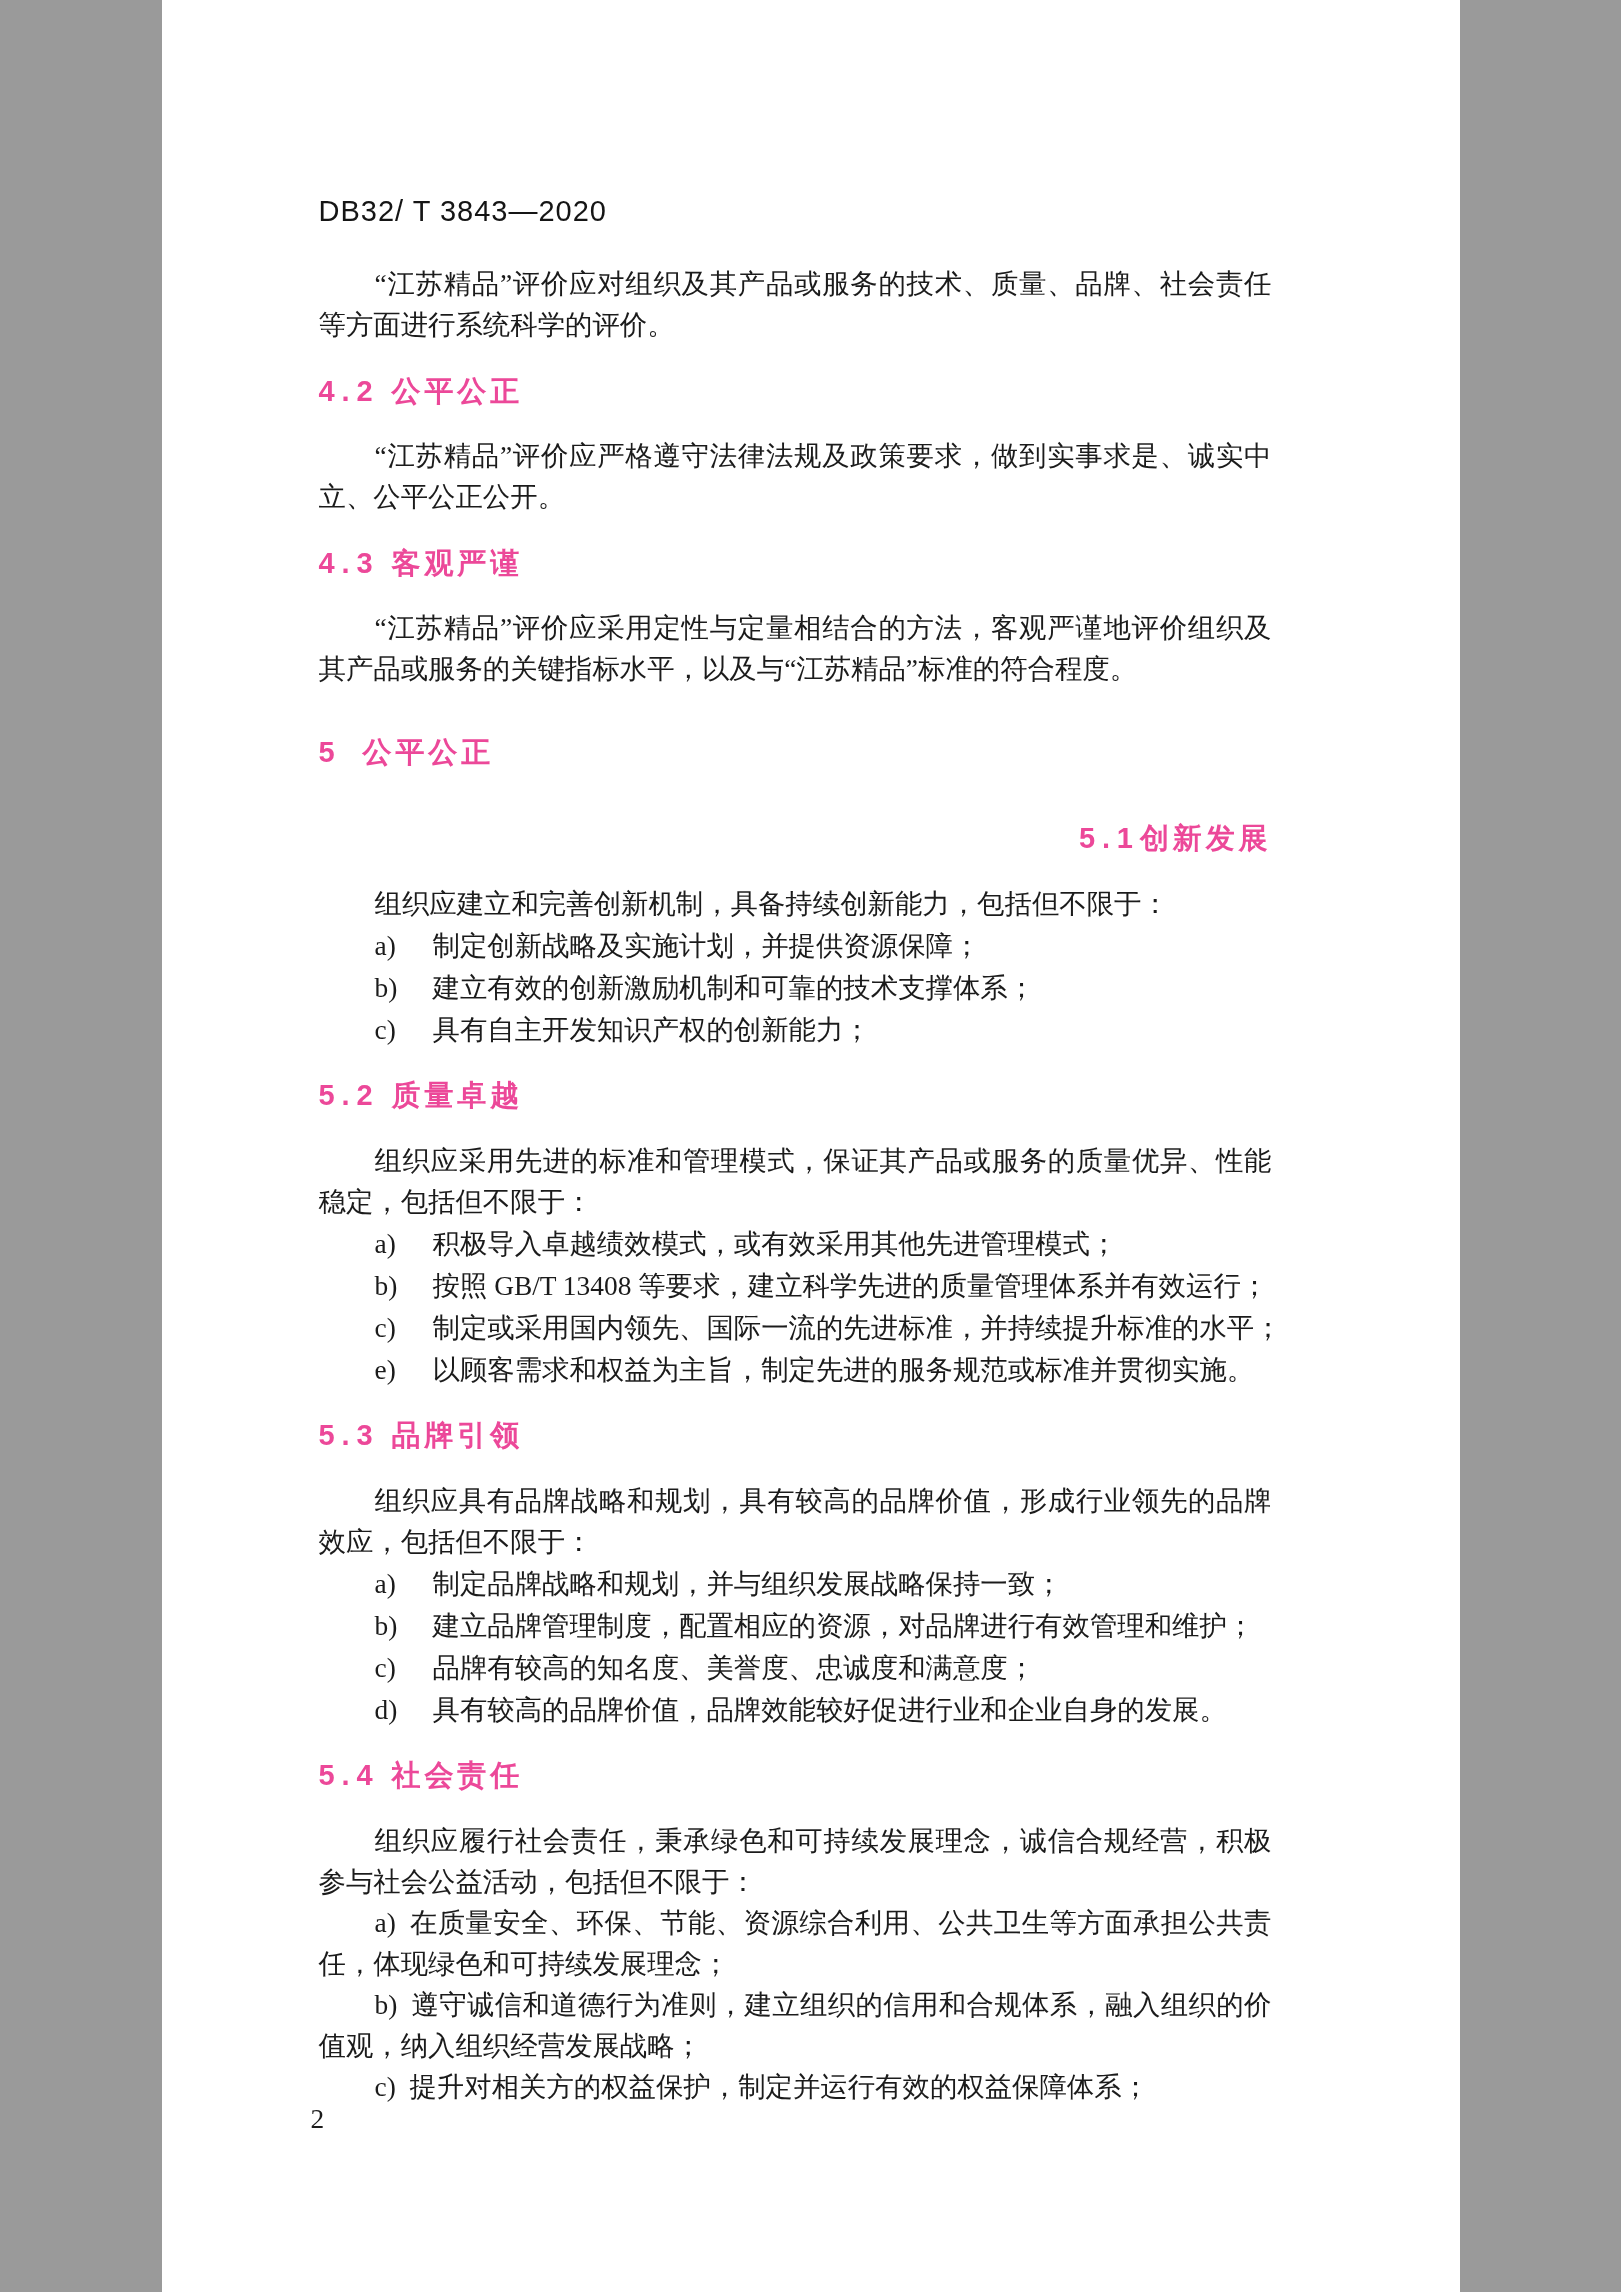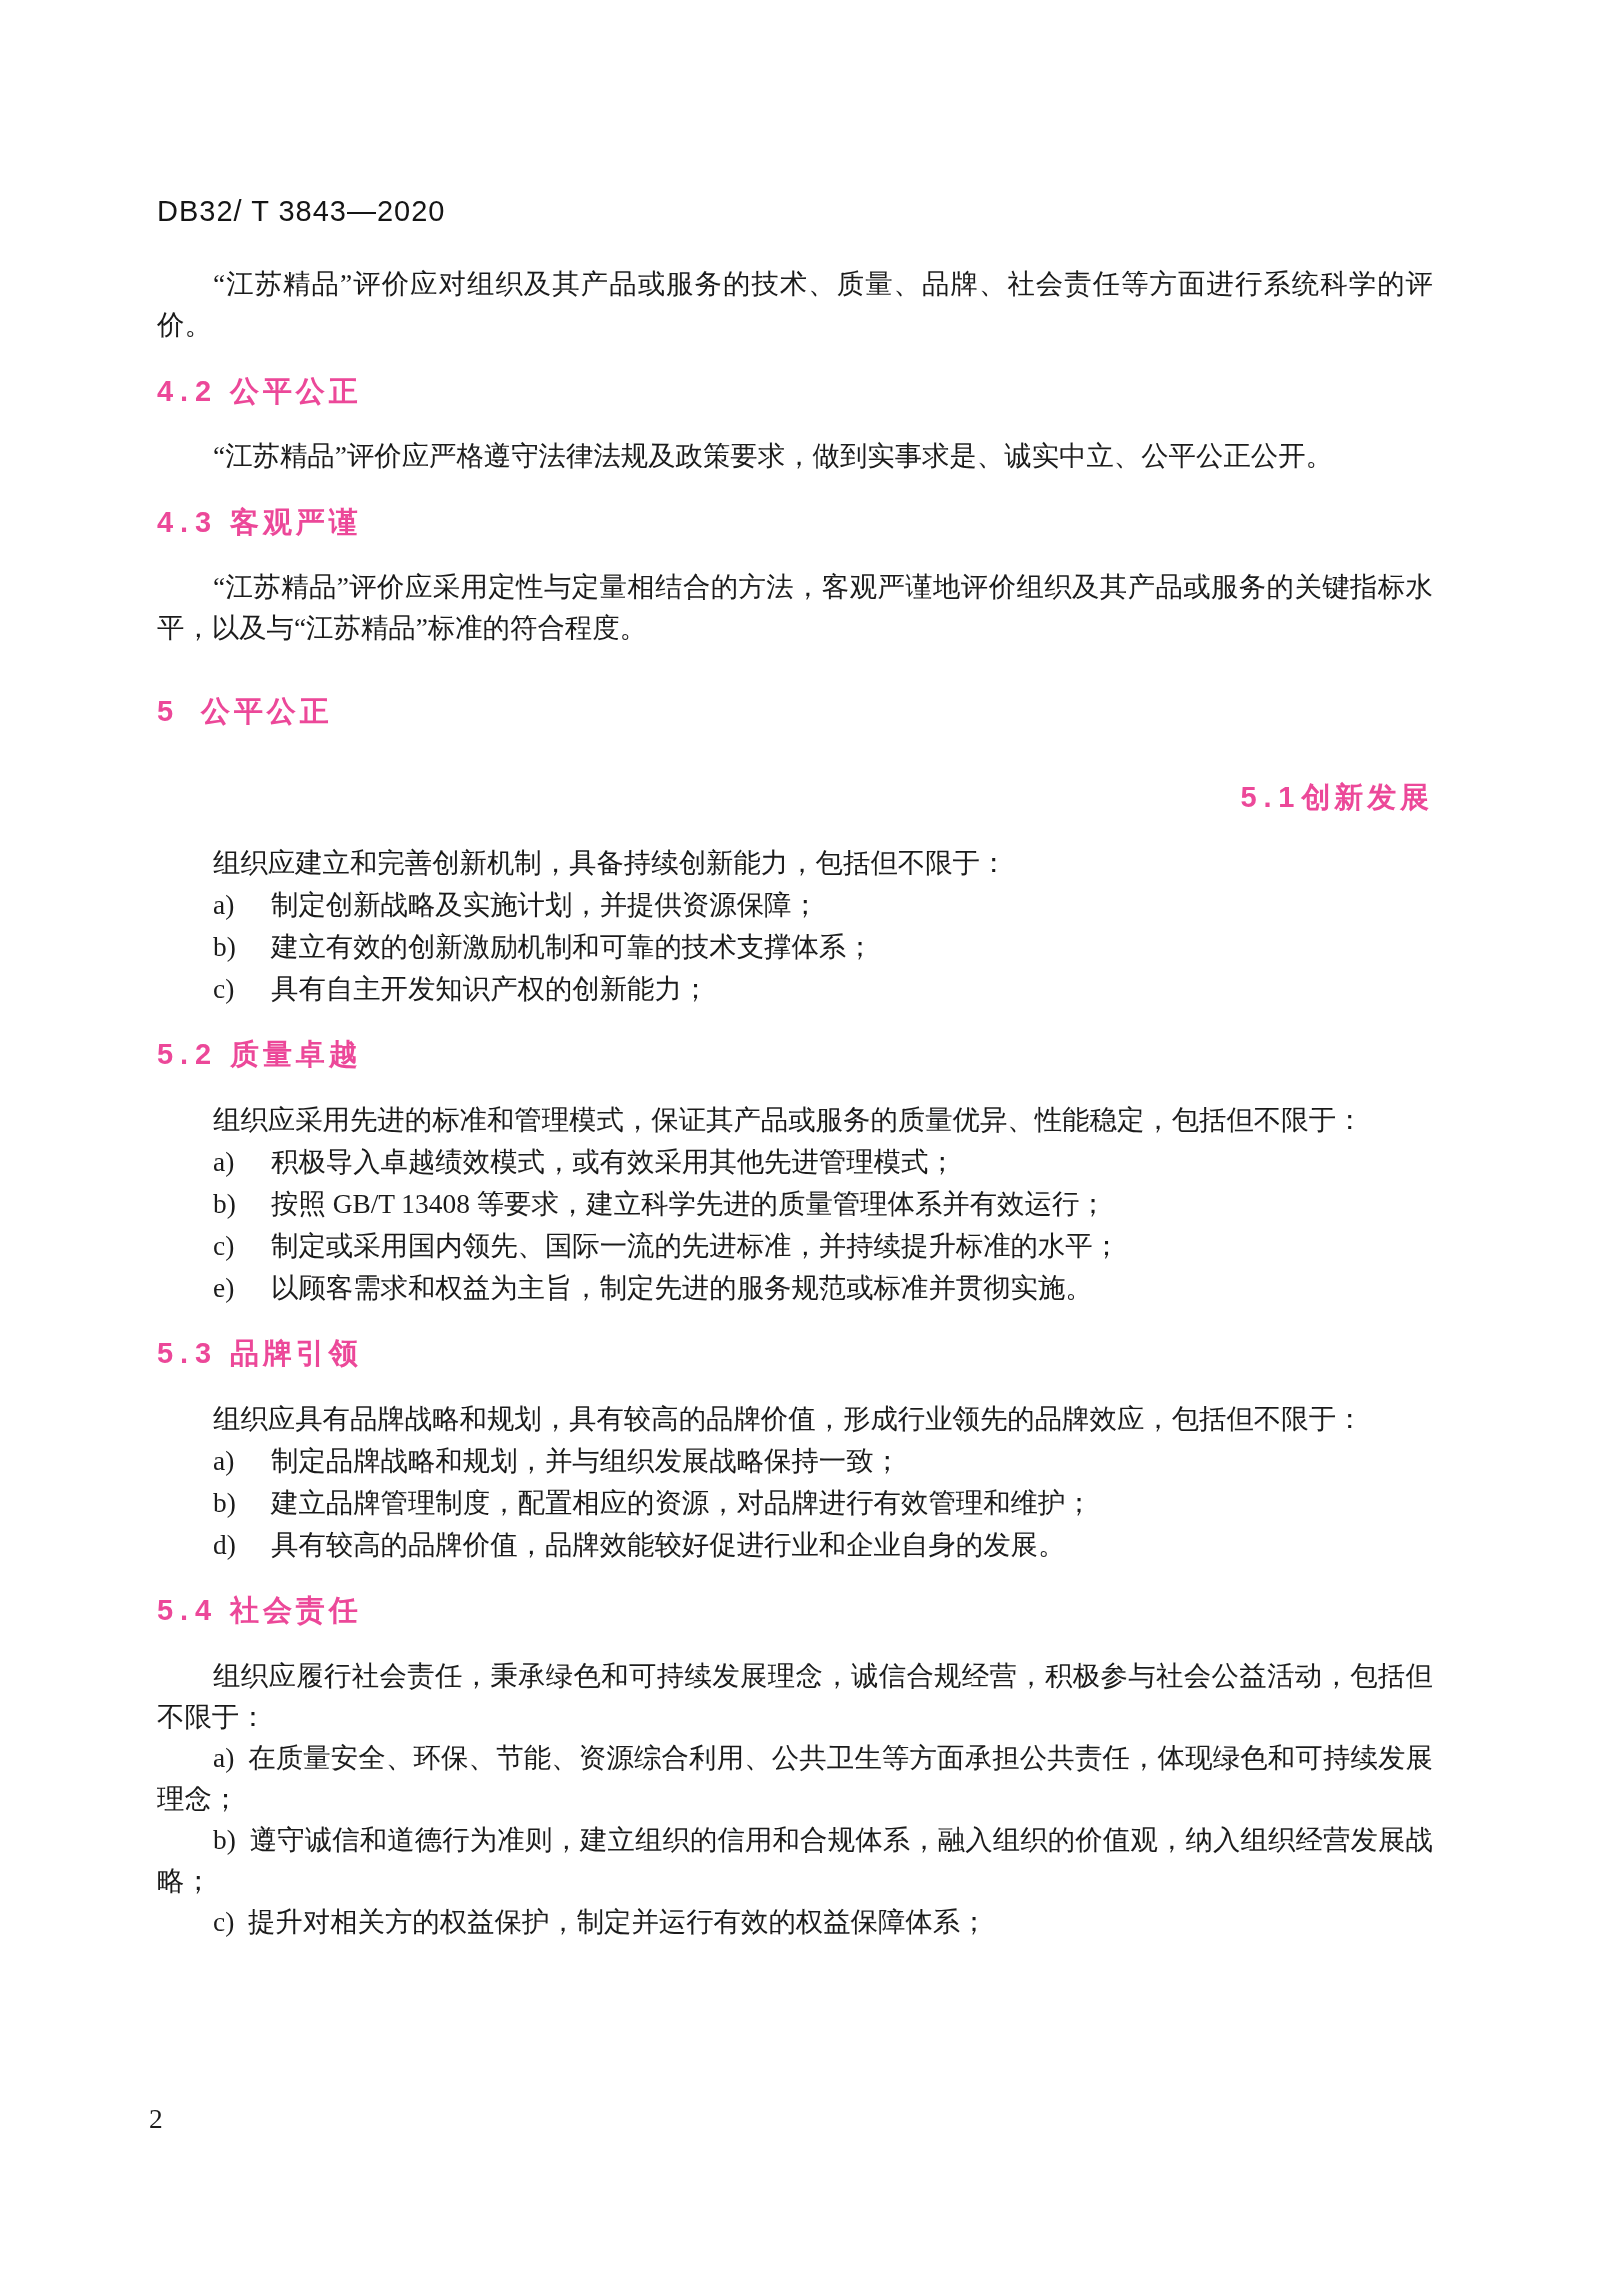--- a/index.html
+++ b/index.html
@@ -1,18 +1,18 @@
 <!DOCTYPE html>
 <html><head>
 <meta charset="utf-8">
 <style>
   html, body { margin: 0; padding: 0; background: #9a9a9a; }
   .page {
     position: relative;
-    width: 1621px;
+    width: 1298px;
     height: 2293px;
     margin: 0 auto;
     background: #ffffff;
     box-sizing: border-box;
     padding: 196px 188px 0 157px;
     color: #1b1b1b;
     font-family: "Liberation Serif", "DejaVu Serif", serif;
     font-size: 27.4px;
     overflow: hidden;
   }
@@ -115,20 +115,21 @@
     <div class="li"><span class="li-lbl">e)</span><span>以顾客需求和权益为主旨，制定先进的服务规范或标准并贯彻实施。</span></div>
   </div>
 
   <h3 class="sec-heading">
     <span class="h-num">5.3</span><span class="h-title">品牌引领</span>
   </h3>
   <p class="para">组织应具有品牌战略和规划，具有较高的品牌价值，形成行业领先的品牌效应，包括但不限于：</p>
   <div class="list">
     <div class="li"><span class="li-lbl">a)</span><span>制定品牌战略和规划，并与组织发展战略保持一致；</span></div>
     <div class="li"><span class="li-lbl">b)</span><span>建立品牌管理制度，配置相应的资源，对品牌进行有效管理和维护；</span></div>
+    <div class="li"><span class="li-lbl">c)</span><span>品牌有较高的知名度、美誉度、忠诚度和满意度；</span></div>
     <div class="li"><span class="li-lbl">d)</span><span>具有较高的品牌价值，品牌效能较好促进行业和企业自身的发展。</span></div>
   </div>
 
   <h3 class="sec-heading">
     <span class="h-num">5.4</span><span class="h-title">社会责任</span>
   </h3>
   <p class="para">组织应履行社会责任，秉承绿色和可持续发展理念，诚信合规经营，积极参与社会公益活动，包括但不限于：</p>
   <div class="list">
     <p class="p54"><span class="li54-lbl">a)</span><span>在质量安全、环保、节能、资源综合利用、公共卫生等方面承担公共责任，体现绿色和可持续发展理念；</span></p>
     <p class="p54"><span class="li54-lbl">b)</span><span>遵守诚信和道德行为准则，建立组织的信用和合规体系，融入组织的价值观，纳入组织经营发展战略；</span></p>

